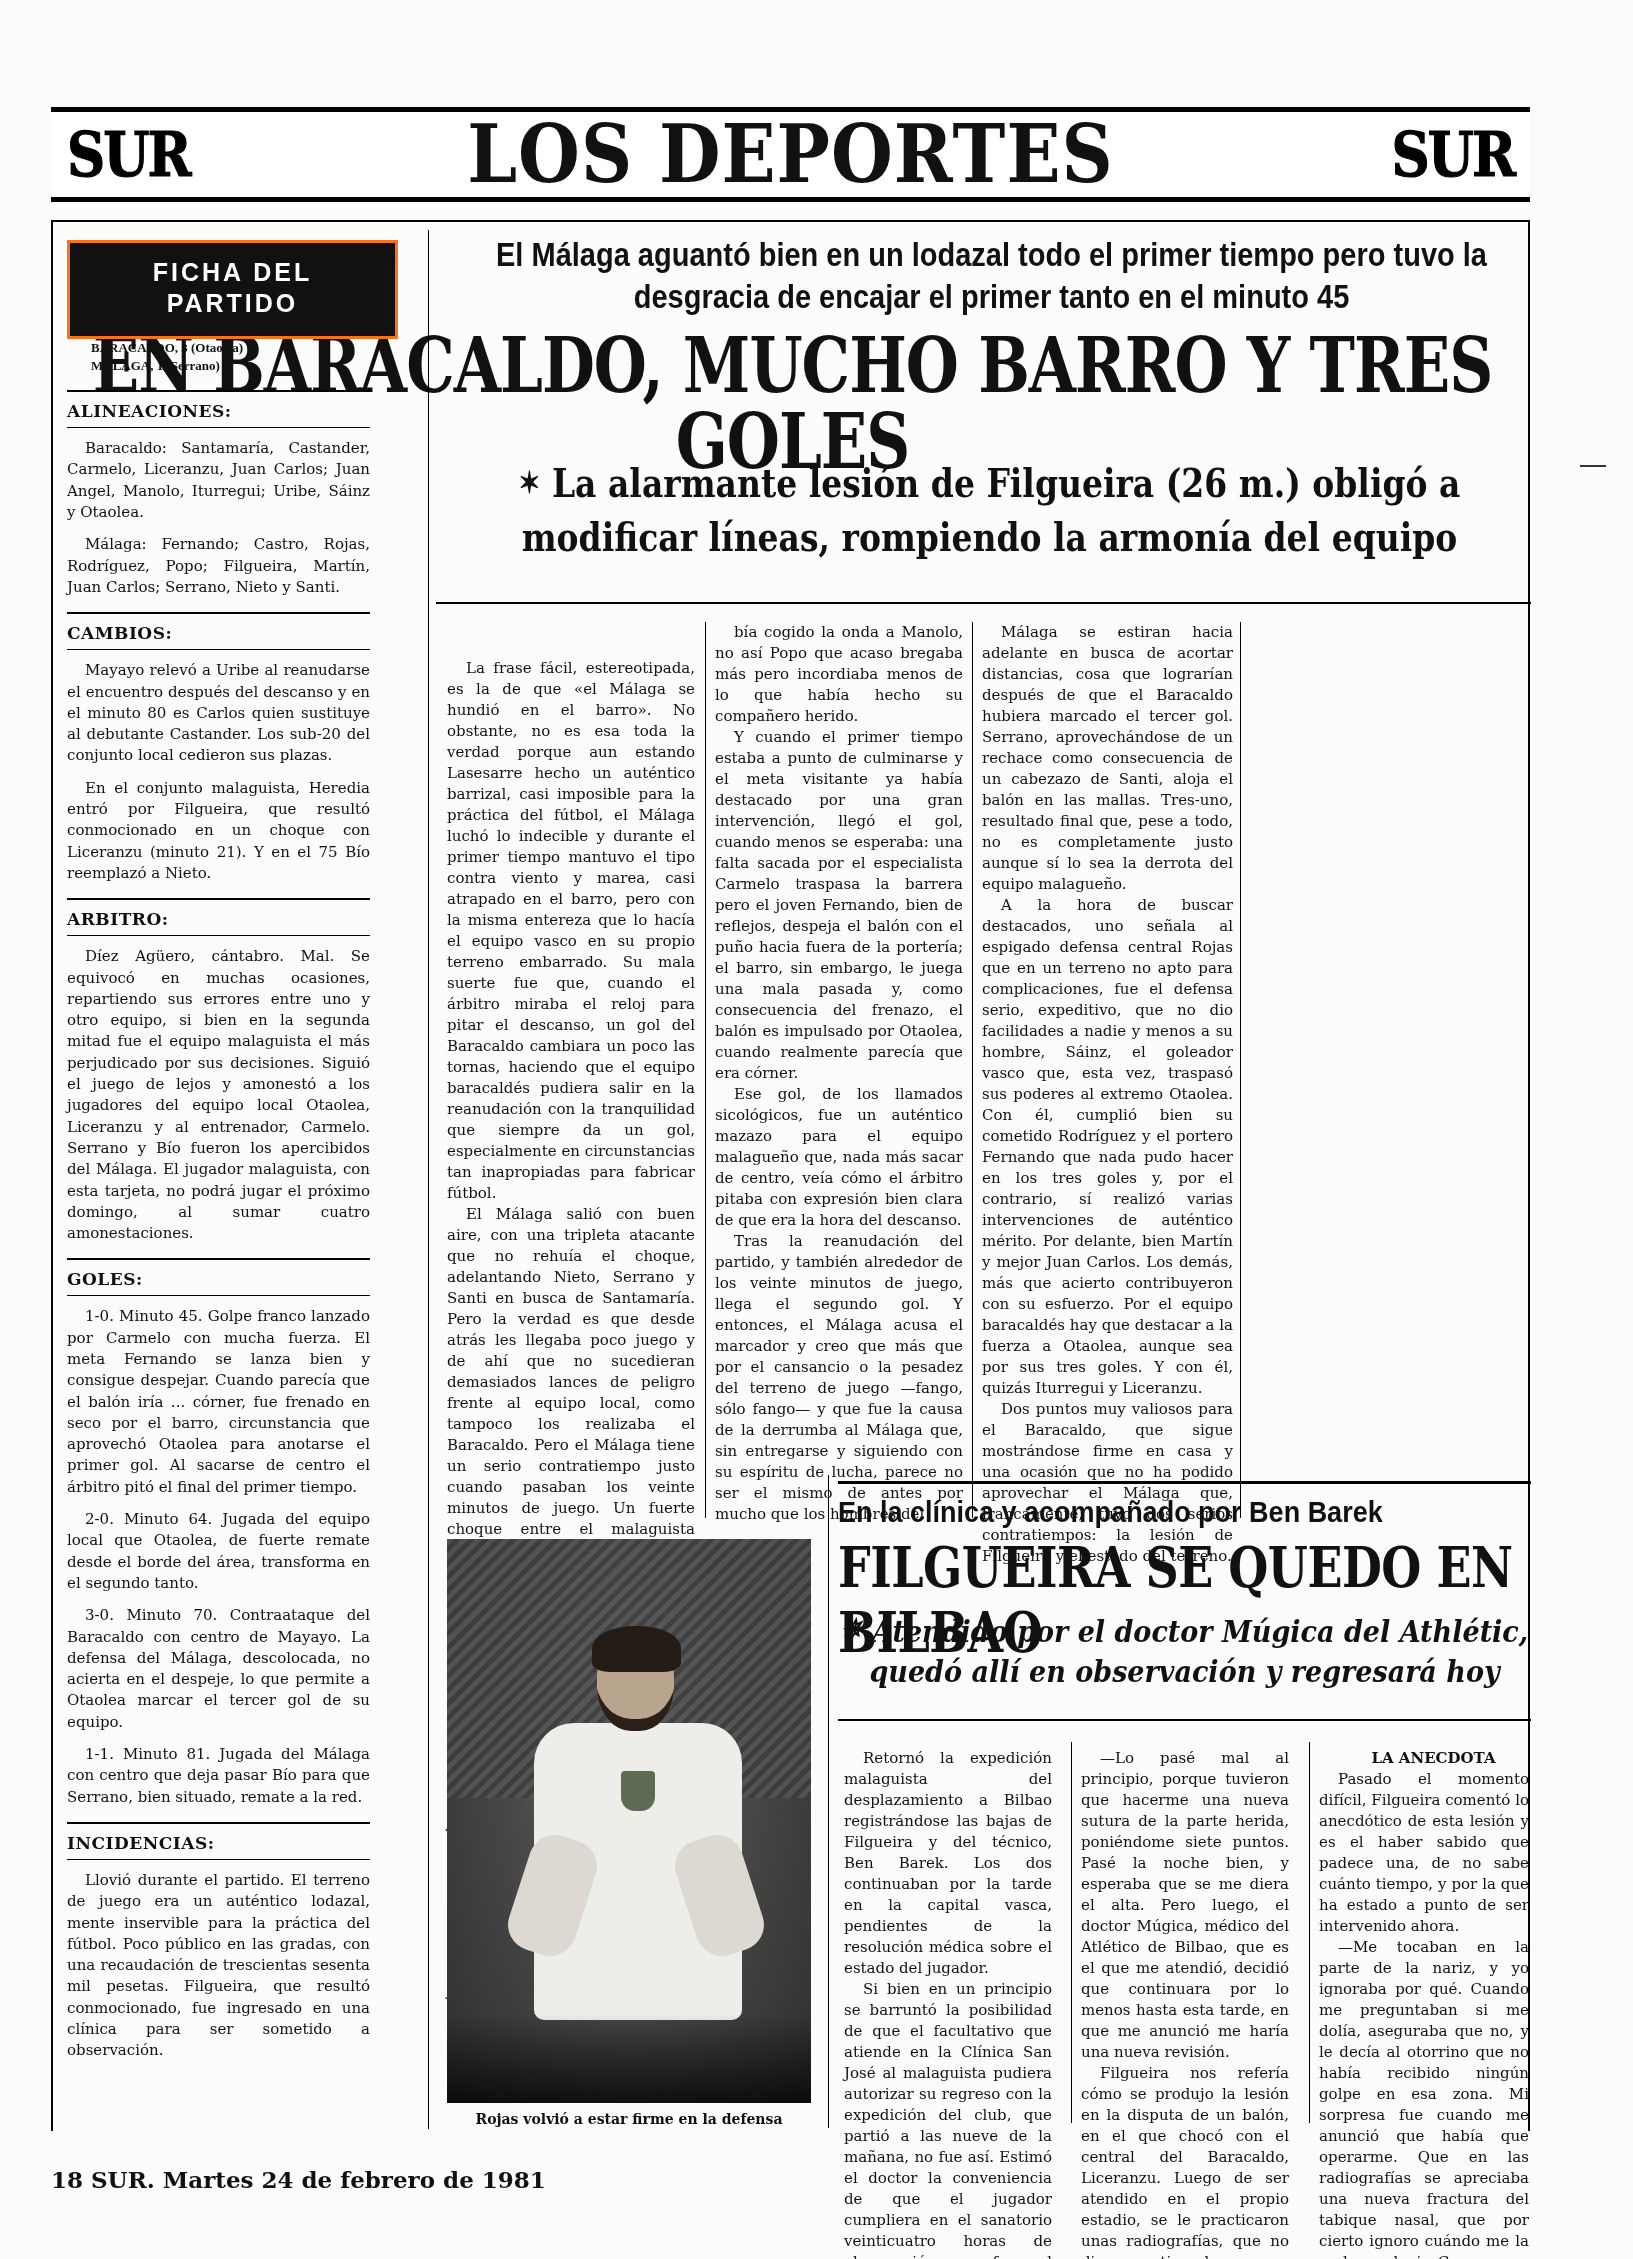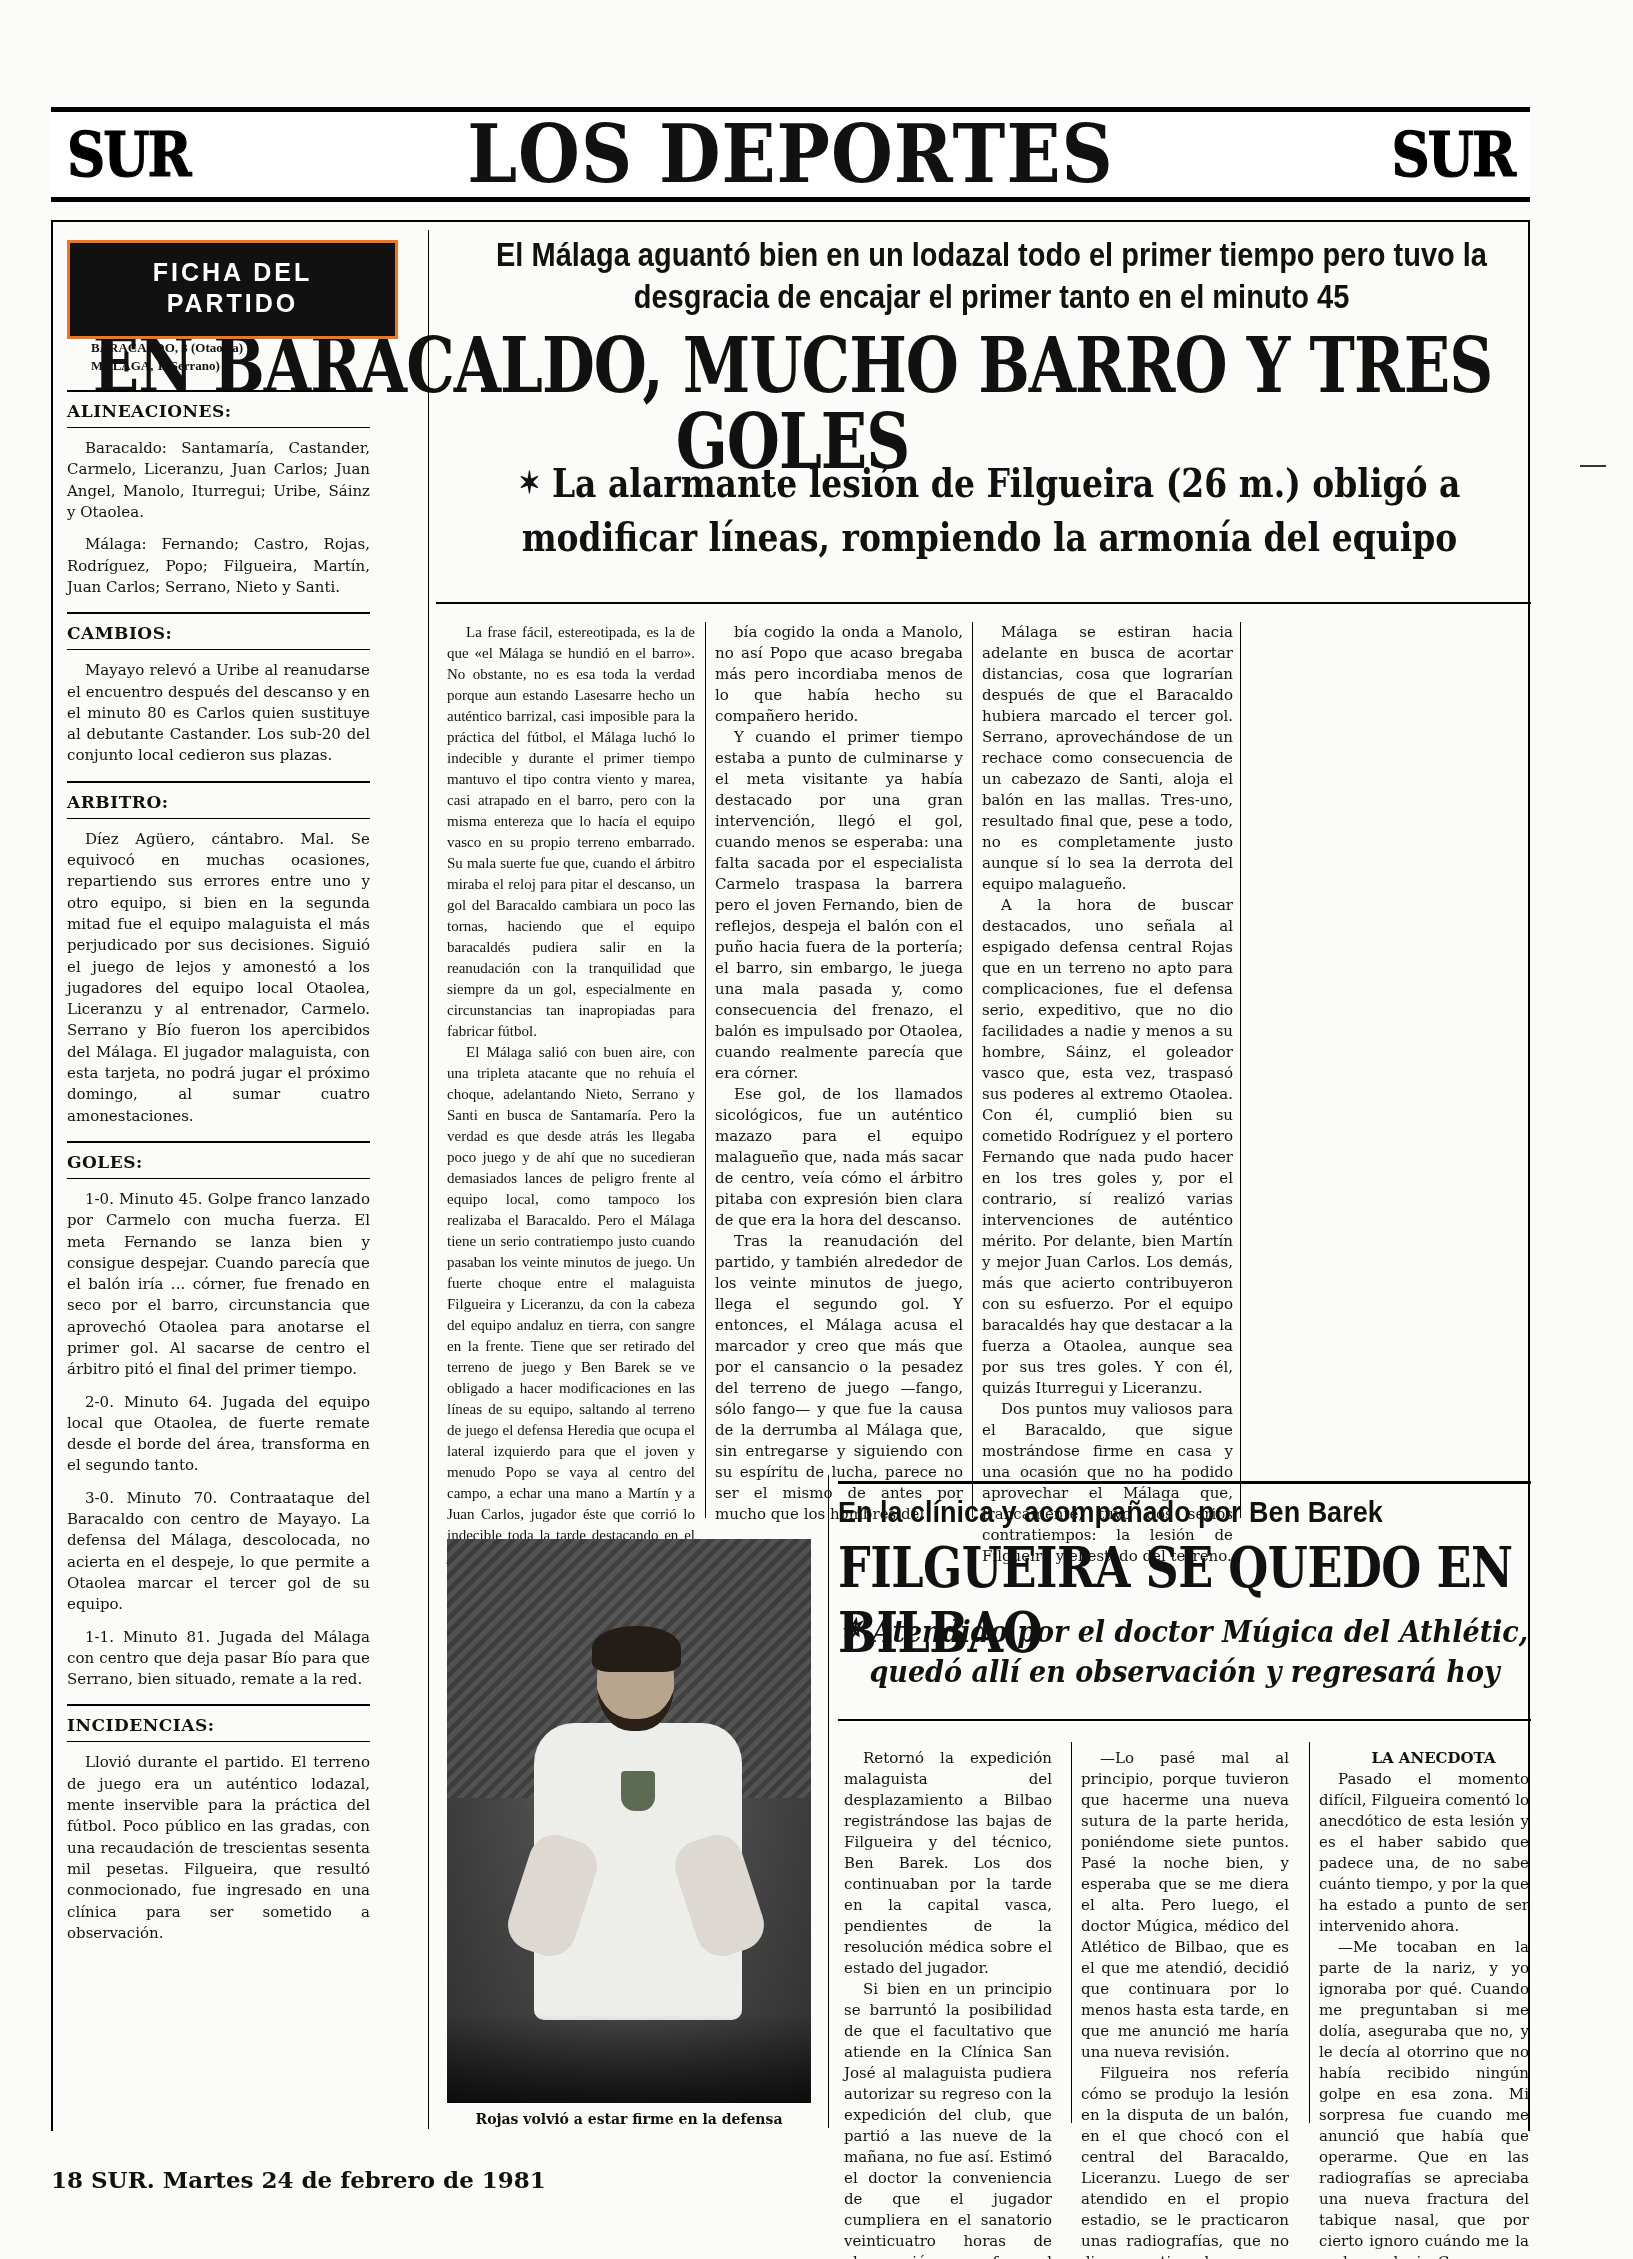--- a/index.html
+++ b/index.html
@@ -175,21 +175,21 @@
   
   .col {
     position: absolute;
     font-family: "DejaVu Serif", serif;
     font-size: 15px;
     line-height: 1.40;
     text-align: justify;
     hyphens: auto;
   }
   .col p { margin: 0 0 0 0; text-indent: 19px; }
-  .colA { left: 447px; top: 622px; width: 248px; font-family: Liberation Serif, serif; }
+  .colA { left: 447px; top: 658px; width: 248px; }
   .colB { left: 715px; top: 622px; width: 248px; }
   .colC { left: 982px; top: 622px; width: 251px; }
   
   .photo {
     position: absolute;
     left: 447px; top: 1539px;
     width: 364px; height: 564px;
     background: #2b2b2b;
     overflow: hidden;
   }
@@ -337,20 +337,21 @@
     <div class="sec-rule"></div>
     <div class="sec-head">ALINEACIONES:</div>
     <div class="sec-rule-thin"></div>
     <div class="body-text">Baracaldo: Santamaría, Castander, Carmelo, Liceranzu, Juan Carlos; Juan Angel, Manolo, Iturregui; Uribe, Sáinz y Otaolea.</div>
     <div class="body-text">Málaga: Fernando; Castro, Rojas, Rodríguez, Popo; Filgueira, Martín, Juan Carlos; Serrano, Nieto y Santi.</div>
 
     <div class="sec-rule"></div>
     <div class="sec-head">CAMBIOS:</div>
     <div class="sec-rule-thin"></div>
     <div class="body-text">Mayayo relevó a Uribe al reanudarse el encuentro después del descanso y en el minuto 80 es Carlos quien sustituye al debutante Castander. Los sub-20 del conjunto local cedieron sus plazas.</div>
+    <div class="body-text">En el conjunto malaguista, Heredia entró por Filgueira, que resultó conmocionado en un choque con Liceranzu (minuto 21). Y en el 75 Bío reemplazó a Nieto.</div>
 
     <div class="sec-rule"></div>
     <div class="sec-head">ARBITRO:</div>
     <div class="sec-rule-thin"></div>
     <div class="body-text">Díez Agüero, cántabro. Mal. Se equivocó en muchas ocasiones, repartiendo sus errores entre uno y otro equipo, si bien en la segunda mitad fue el equipo malaguista el más perjudicado por sus decisiones. Siguió el juego de lejos y amonestó a los jugadores del equipo local Otaolea, Liceranzu y al entrenador, Carmelo. Serrano y Bío fueron los apercibidos del Málaga. El jugador malaguista, con esta tarjeta, no podrá jugar el próximo domingo, al sumar cuatro amonestaciones.</div>
 
     <div class="sec-rule"></div>
     <div class="sec-head">GOLES:</div>
     <div class="sec-rule-thin"></div>
     <div class="body-text">1-0. Minuto 45. Golpe franco lanzado por Carmelo con mucha fuerza. El meta Fernando se lanza bien y consigue despejar. Cuando parecía que el balón iría ... córner, fue frenado en seco por el barro, circunstancia que aprovechó Otaolea para anotarse el primer gol. Al sacarse de centro el árbitro pitó el final del primer tiempo.</div>

